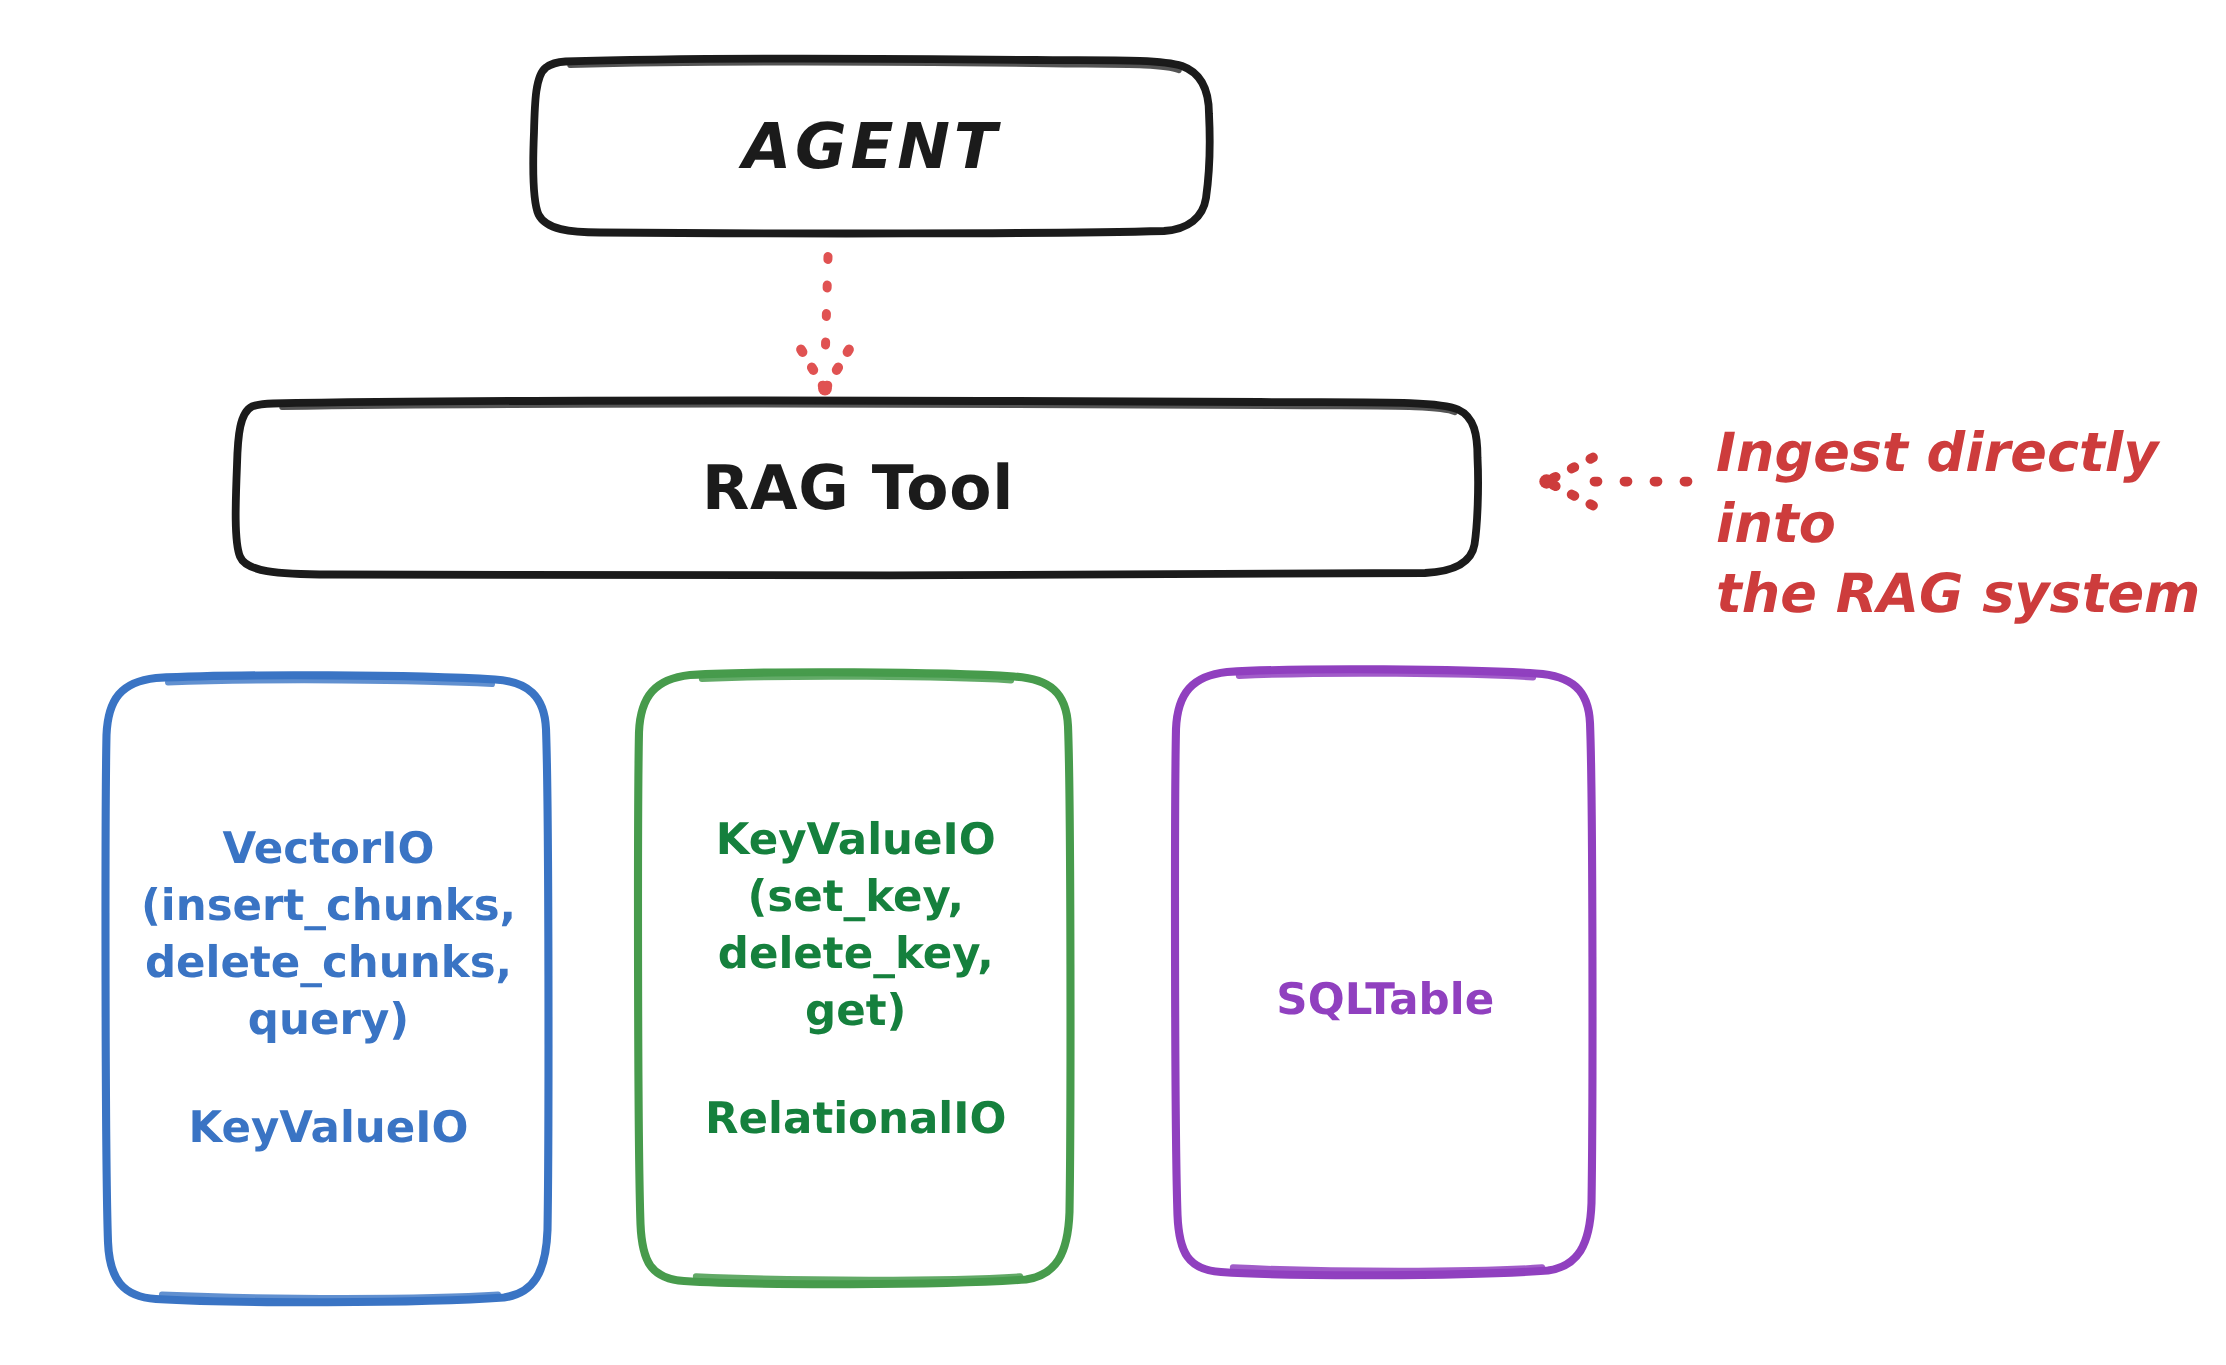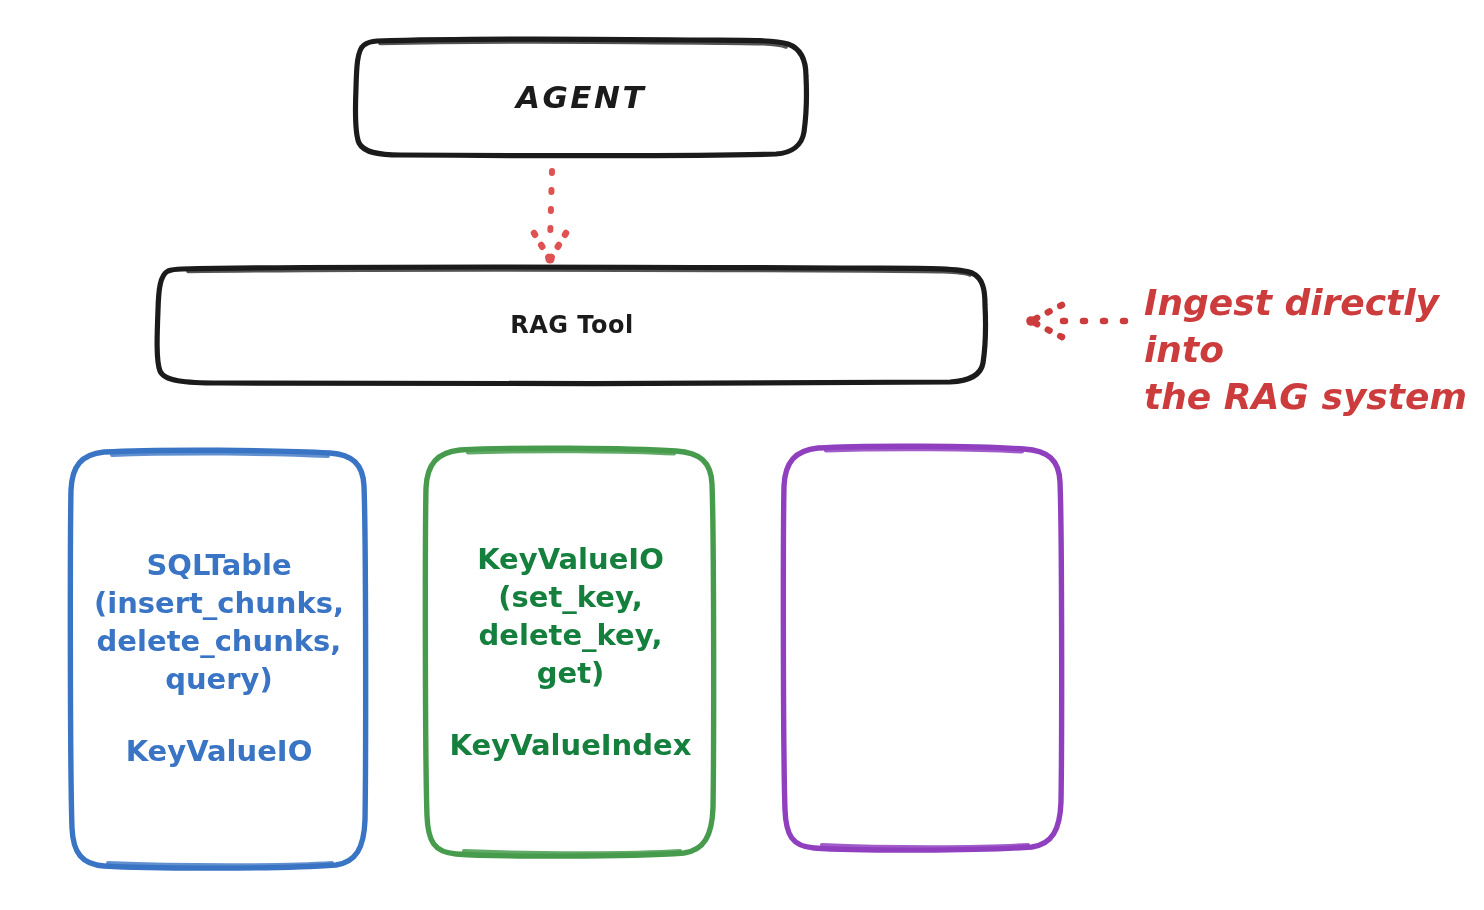--- a/index.html
+++ b/index.html
@@ -38,35 +38,35 @@
   #agent-node {
     left: 355px;
     top: 40px;
     width: 452px;
     height: 115px;
   }
   #agent-node .node-label {
     font-family: "DejaVu Sans", sans-serif;
     font-style: italic;
     font-weight: 700;
-    font-size: 31px;
+    font-size: 42px;
     letter-spacing: 2.5px;
     color: #1b1b1b;
   }
 
   
   #ragtool-node {
     left: 158px;
     top: 268px;
     width: 828px;
     height: 115px;
   }
   #ragtool-node .node-label {
     font-family: "DejaVu Sans", sans-serif;
-    font-size: 24px;
+    font-size: 41px;
     font-weight: 600;
     letter-spacing: 0.5px;
     color: #1b1b1b;
   }
 
   
   .provider {
     padding: 0 14px;
   }
   .provider .node-label {
@@ -176,31 +176,32 @@
 
 <div class="node" id="agent-node">
   <div class="node-label">AGENT</div>
 </div>
 
 <div class="node" id="ragtool-node">
   <div class="node-label">RAG Tool</div>
 </div>
 
 <div class="node provider" id="vectorio-node">
-  <div class="node-label">SQLTable
+  <div class="node-label">VectorIO
 (insert_chunks,
 delete_chunks,
 query)</div>
   <div class="node-label second">KeyValueIO</div>
 </div>
 
 <div class="node provider" id="keyvalueio-node">
   <div class="node-label">KeyValueIO
 (set_key,
 delete_key, get)</div>
-  <div class="node-label second">KeyValueIndex</div>
+  <div class="node-label second">RelationalIO</div>
 </div>
 
 <div class="node provider" id="relationalio-node">
+  <div class="node-label second">SQLTable</div>
 </div>
 
 <div id="ingest-annotation">Ingest directly into
 the RAG system</div>
 
 </body></html>

